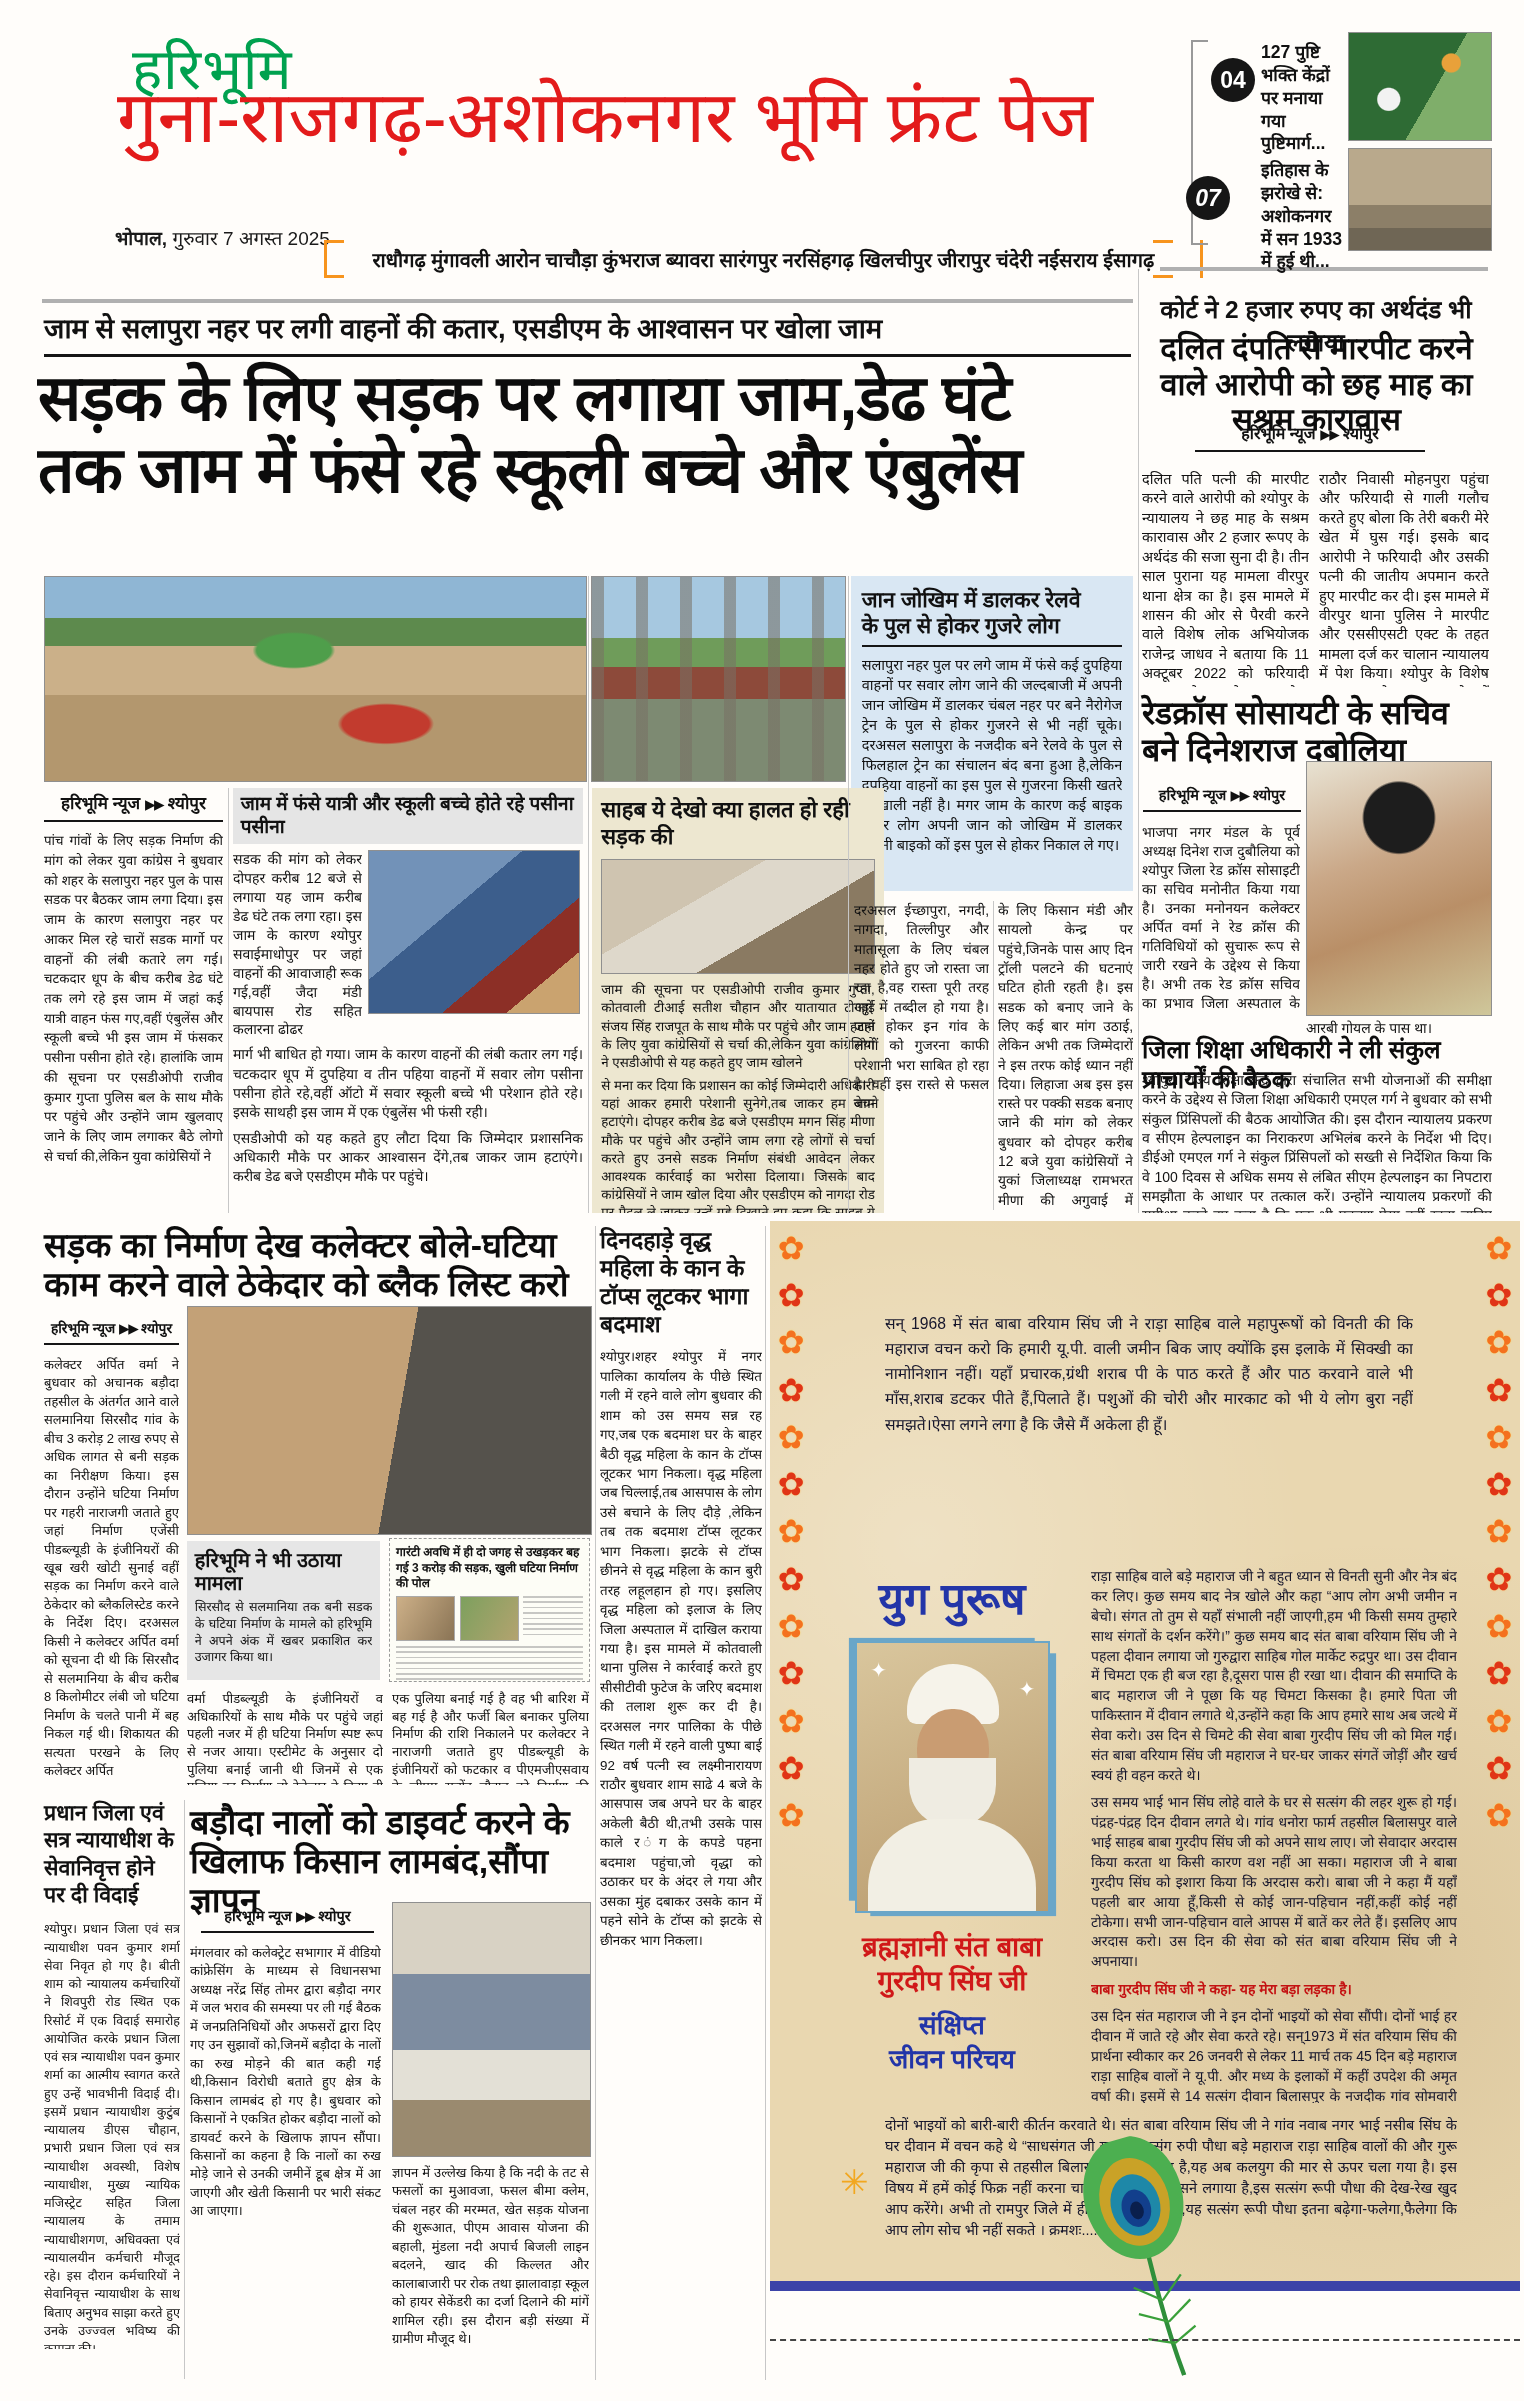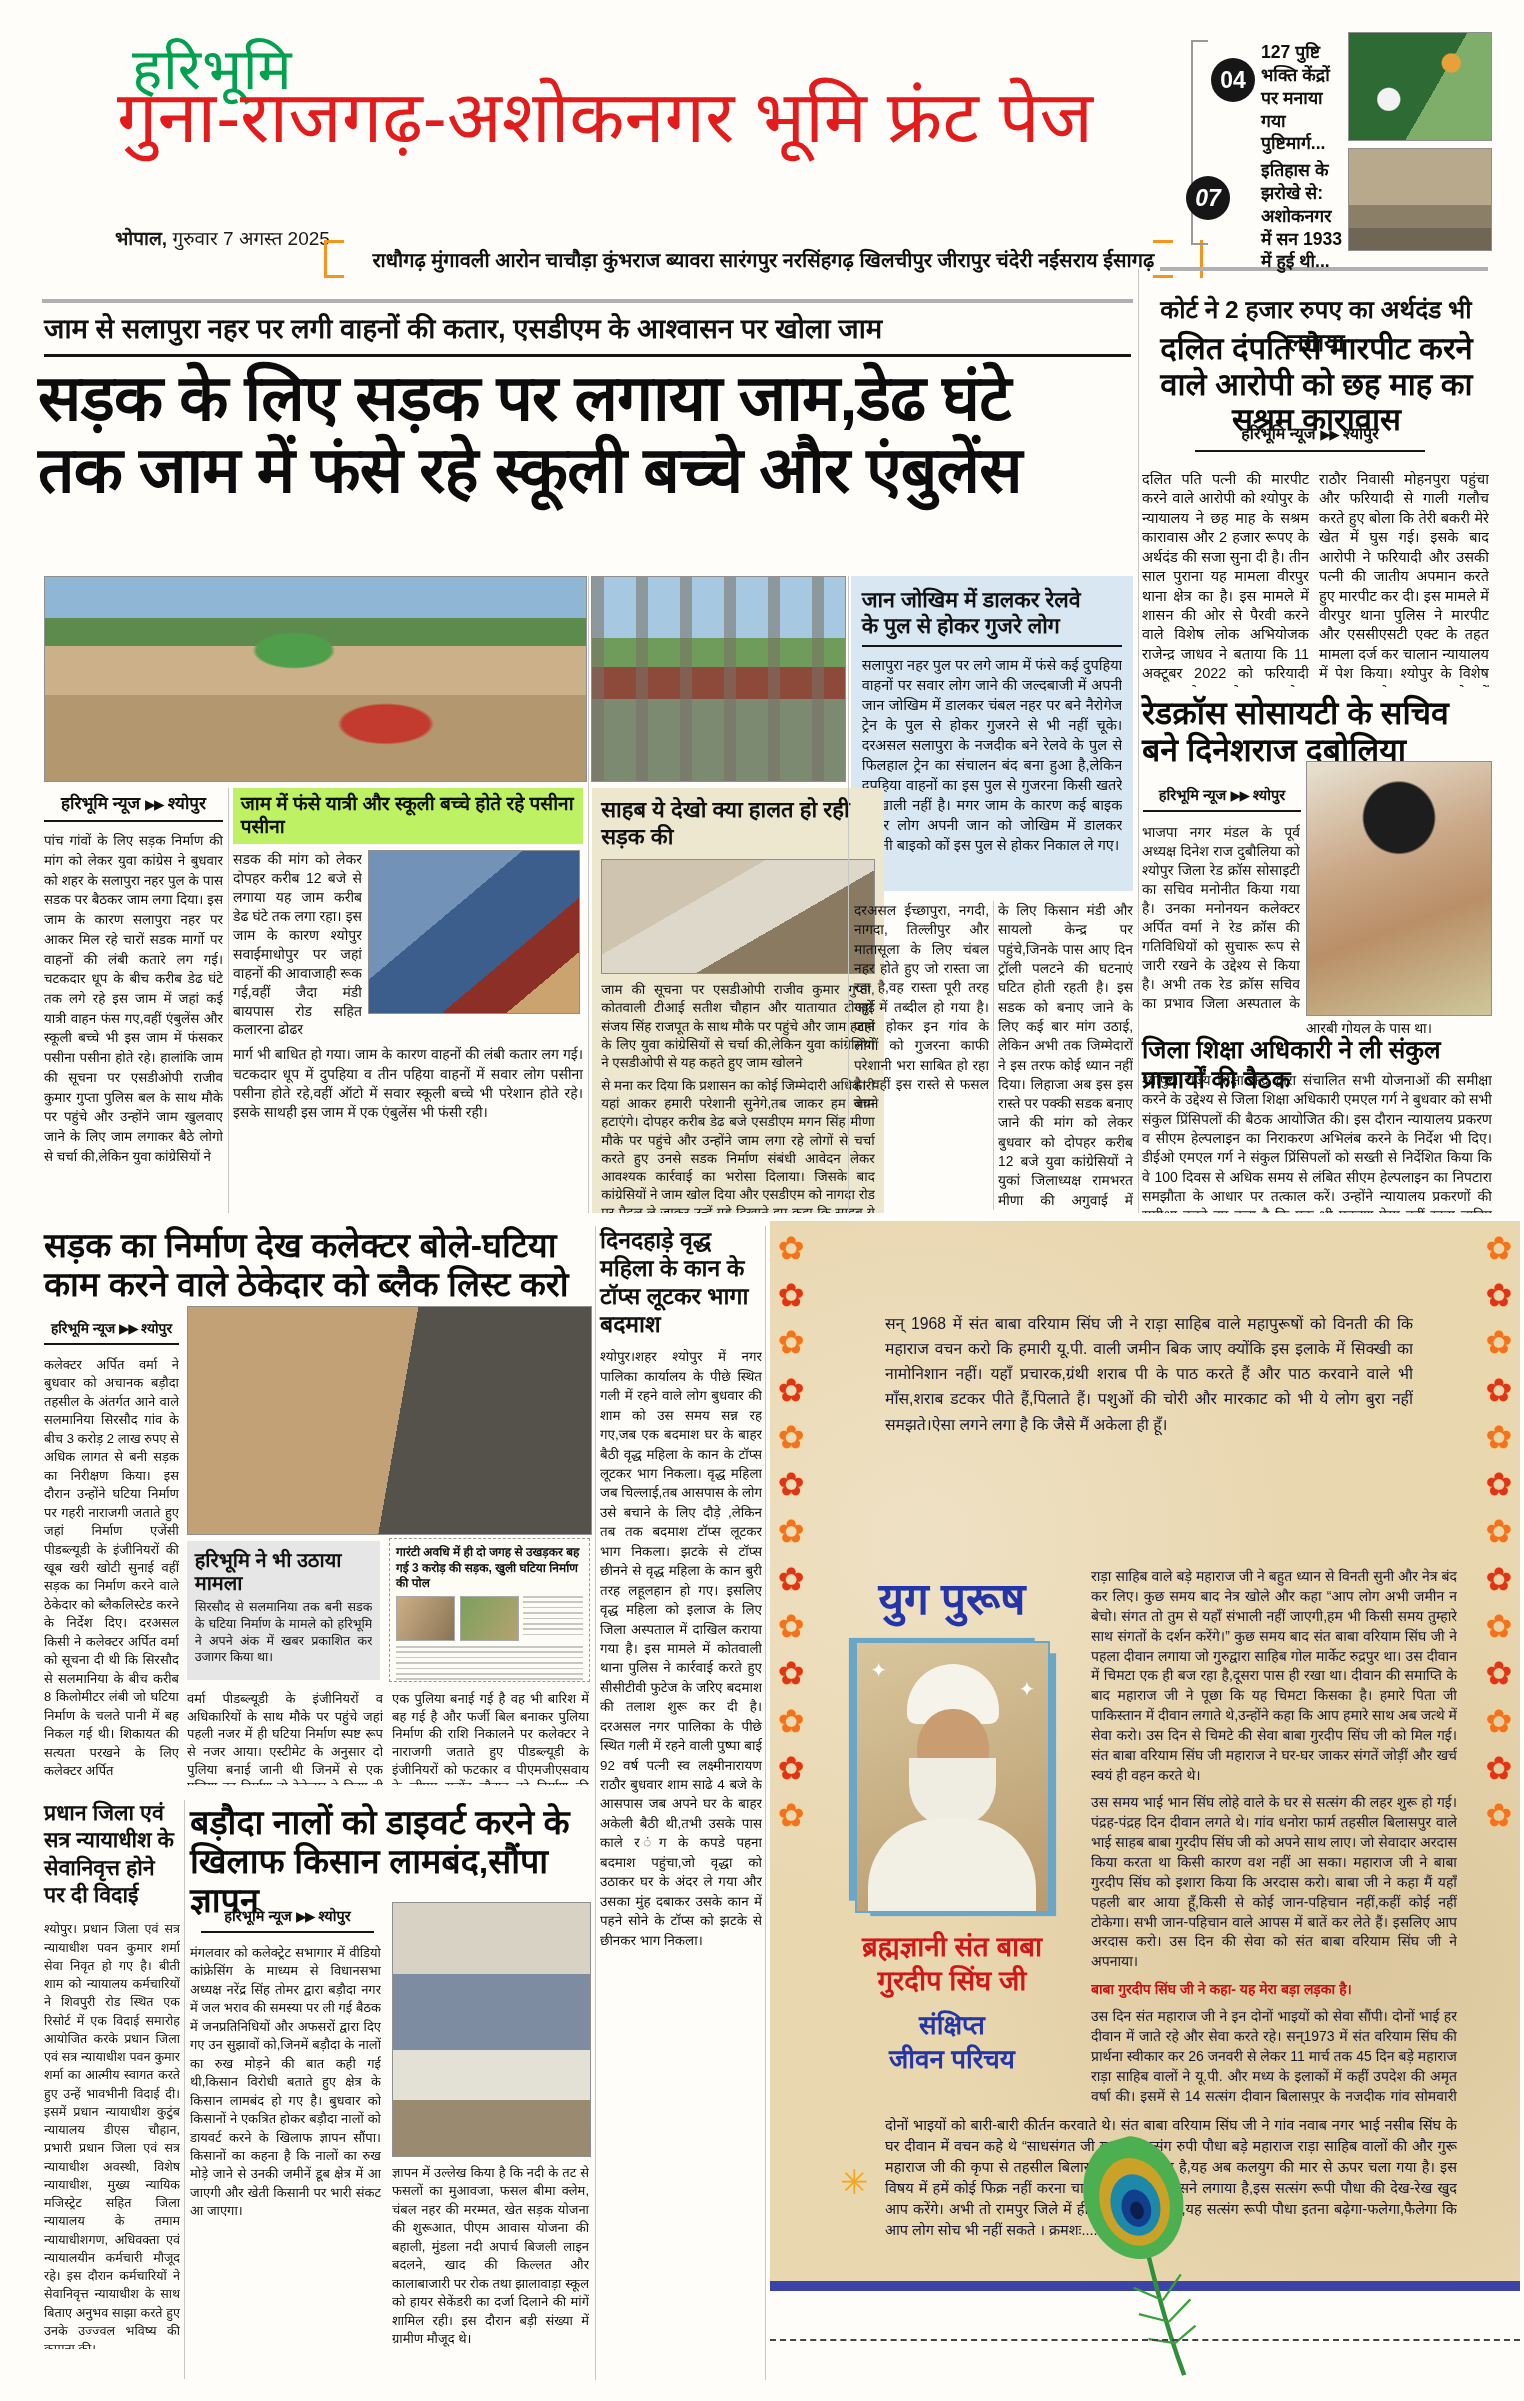--- a/index.html
+++ b/index.html
@@ -21,21 +21,21 @@
   .badge{border-radius:50%;background:#161616;color:#fff;display:flex;align-items:center;justify-content:center;
          font-weight:900;font-size:23px;}
   .teaser-txt{font-weight:800;font-size:17.6px;line-height:1.3;}
   .photo{border:0.8px solid #8f8f8f;}
   
   .kicker{font-weight:900;font-size:27.5px;border-bottom:3.1px solid #151515;padding-bottom:7.7px;}
   .headline-xl{font-weight:900;font-size:64px;line-height:1.12;color:#0c0c0c;letter-spacing:-0.8px;}
   .byline{font-weight:900;font-size:17px;text-align:center;border-bottom:2.3px solid #151515;padding:3.1px 0 6.1px;}
   .byline .arr{color:#111;font-size:13.8px;letter-spacing:-1.5px;}
   .body-txt{font-size:13.4px;line-height:1.47;}
-  .sec-band{background:#bef264;font-weight:900;font-size:19px;padding:5.4px 7.7px;line-height:1.2;}
+  .sec-band{background:#e5e5e5;font-weight:900;font-size:19px;padding:5.4px 7.7px;line-height:1.2;}
   .beige{background:#ede7d0;}
   .bluebox{background:#d9e7f3;}
   .box-title{font-weight:900;font-size:21.4px;line-height:1.22;}
   .ul2{border-bottom:2.3px solid #151515;padding-bottom:6.1px;}
   .h-md{font-weight:900;font-size:32px;line-height:1.15;color:#0c0c0c;}
   .h-sm{font-weight:900;font-size:24.5px;line-height:1.22;color:#0c0c0c;}
   
   .clip{background:#fdfdf6;border:1.5px dashed #999;padding:6.1px;}
   .clip-head{font-weight:900;font-size:12px;line-height:1.3;}
   .clip-lines{height:44px;margin-top:4.6px;background:repeating-linear-gradient(#9a9a9a 0 1.5px,transparent 1.5px 5.4px);opacity:.55;}
@@ -140,20 +140,21 @@
     <div class="body-txt just" style="margin-top:9.2px;height:360px;">पांच गांवों के लिए सड़क निर्माण की मांग को लेकर युवा कांग्रेस ने बुधवार को शहर के सलापुरा नहर पुल के पास सडक पर बैठकर जाम लगा दिया। इस जाम के कारण सलापुरा नहर पर आकर मिल रहे चारों सडक मार्गो पर वाहनों की लंबी कतारे लग गई। चटकदार धूप के बीच करीब डेढ घंटे तक लगे रहे इस जाम में जहां कई यात्री वाहन फंस गए,वहीं एंबुलेंस और स्कूली बच्चे भी इस जाम में फंसकर पसीना पसीना होते रहे। हालांकि जाम की सूचना पर एसडीओपी राजीव कुमार गुप्ता पुलिस बल के साथ मौके पर पहुंचे और उन्होंने जाम खुलवाए जाने के लिए जाम लगाकर बैठे लोगो से चर्चा की,लेकिन युवा कांग्रेसियों ने</div>
   </div>
 
   <div class="abs" style="left:233px;top:788px;width:350px;height:425px;overflow:hidden;">
     <div class="sec-band">जाम में फंसे यात्री और स्कूली बच्चे होते रहे पसीना पसीना</div>
     <div style="display:flex;gap:6.1px;margin-top:6.1px;">
       <div class="just" style="width:129px;font-size:14px;line-height:1.35;">सडक की मांग को लेकर दोपहर करीब 12 बजे से लगाया यह जाम करीब डेढ घंटे तक लगा रहा। इस जाम के कारण श्योपुर सवाईमाधोपुर पर जहां वाहनों की आवाजाही रूक गई,वहीं जैदा मंडी बायपास रोड सहित कलारना ढोढर</div>
       <div class="photo ph-blueshirts" style="width:210px;height:162px;"></div>
     </div>
     <div class="just" style="font-size:14px;line-height:1.38;margin-top:6.1px;">मार्ग भी बाधित हो गया। जाम के कारण वाहनों की लंबी कतार लग गई। चटकदार धूप में दुपहिया व तीन पहिया वाहनों में सवार लोग पसीना पसीना होते रहे,वहीं ऑटो में सवार स्कूली बच्चे भी परेशान होते रहे। इसके साथही इस जाम में एक एंबुलेंस भी फंसी रही।</div>
+    <div class="just" style="font-size:14px;line-height:1.38;margin-top:6.1px;">एसडीओपी को यह कहते हुए लौटा दिया कि जिम्मेदार प्रशासनिक अधिकारी मौके पर आकर आश्वासन देंगे,तब जाकर जाम हटाएंगे। करीब डेढ बजे एसडीएम मौके पर पहुंचे।</div>
   </div>
 
   <div class="abs beige" style="left:592px;top:788px;width:292px;height:425px;padding:9.2px;box-sizing:border-box;overflow:hidden;">
     <div class="box-title" style="font-size:22px;">साहब ये देखो क्या हालत हो रही सड़क की</div>
     <div class="photo ph-crowd2" style="width:100%;height:115px;margin:7.7px 0;box-sizing:border-box;"></div>
     <div class="just" style="font-size:13.4px;line-height:1.36;">जाम की सूचना पर एसडीओपी राजीव कुमार गुप्ता, कोतवाली टीआई सतीश चौहान और यातायात टीआई संजय सिंह राजपूत के साथ मौके पर पहुंचे और जाम हटाने के लिए युवा कांग्रेसियों से चर्चा की,लेकिन युवा कांग्रेसियों ने एसडीओपी से यह कहते हुए जाम खोलने</div>
     <div class="just" style="font-size:13.4px;line-height:1.36;margin-top:4.6px;">से मना कर दिया कि प्रशासन का कोई जिम्मेदारी अधिकारी यहां आकर हमारी परेशानी सुनेगे,तब जाकर हम जाम हटाएंगे। दोपहर करीब डेढ बजे एसडीएम मगन सिंह मीणा मौके पर पहुंचे और उन्होंने जाम लगा रहे लोगों से चर्चा करते हुए उनसे सडक निर्माण संबंधी आवेदन लेकर आवश्यक कार्रवाई का भरोसा दिलाया। जिसके बाद कांग्रेसियों ने जाम खोल दिया और एसडीएम को नागदा रोड पर पैदल ले जाकर उन्हें गड्ढे दिखाते हुए कहा कि साहब ये देखा सडक की क्या हालत हो रही है। आगे सडक की स्थिति और भी खतरनाक हो रही है।</div>
   </div>
 
   <div class="abs just" style="left:854px;top:901px;width:135px;height:309px;font-size:13.8px;line-height:1.4;">दरअसल ईच्छापुरा, नगदी, नागदा, तिल्लीपुर और मातासूला के लिए चंबल नहर होते हुए जो रास्ता जा रहा है,वह रास्ता पूरी तरह गड्ढों में तब्दील हो गया है। जहां होकर इन गांव के लोगों को गुजरना काफी परेशानी भरा साबित हो रहा है। वहीं इस रास्ते से फसल बेचने</div>

